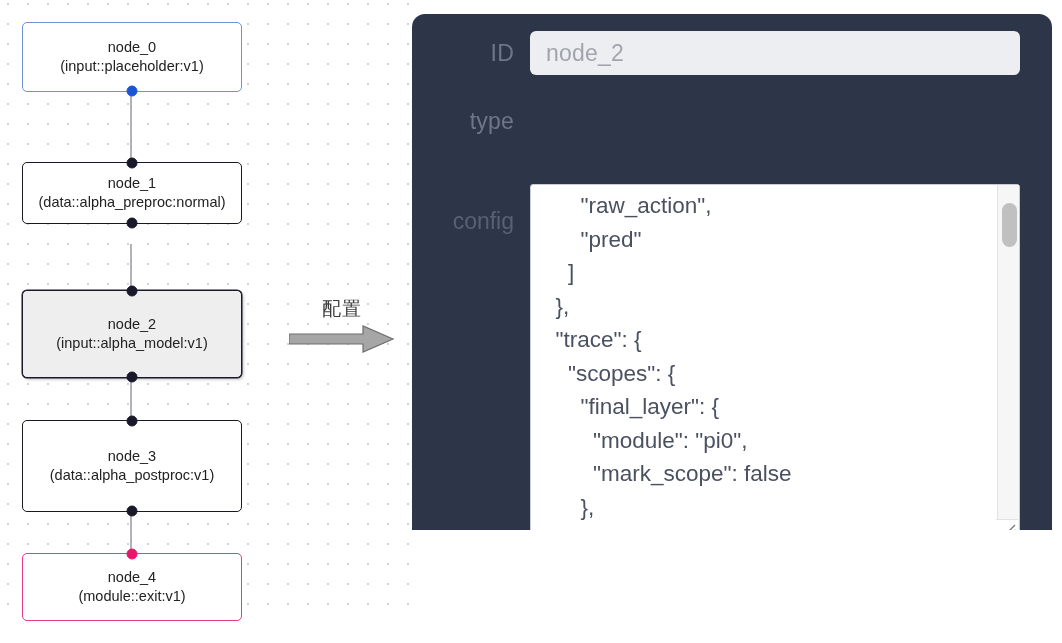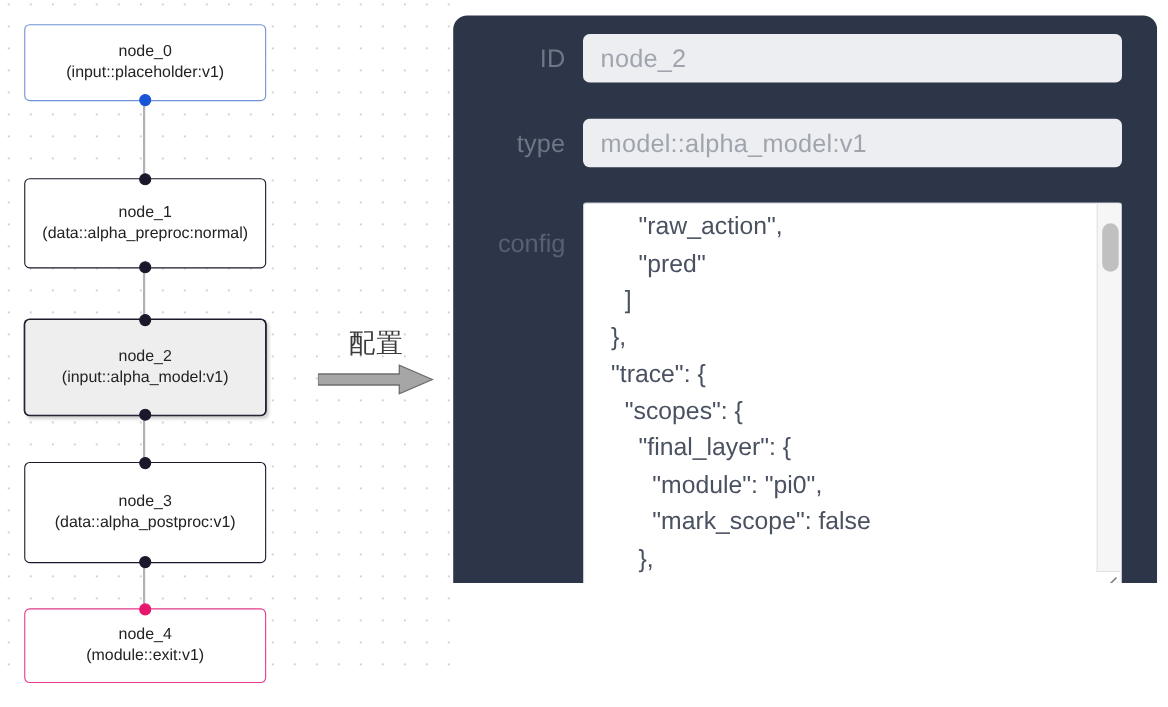--- a/index.html
+++ b/index.html
@@ -82,21 +82,21 @@
 
   
   #annotation {
     position: absolute;
     left: 286px; top: 296px;
     width: 112px;
     text-align: center;
   }
   #annotation-text {
     font-family: "DejaVu Sans", sans-serif;
-    font-size: 24px;
+    font-size: 19px;
     color: #3b3b3b;
     letter-spacing: 1px;
     display: block;
     margin-bottom: 2px;
   }
   #annotation-arrow { display: block; }
 
   
   #properties-panel {
     position: absolute;
@@ -249,21 +249,21 @@
     <div class="edge-line" style="top:512px;height:41px;"></div>
 
     <div class="node is-input" style="top:22px;height:70px;">
       <span>
         <span class="node-label">node_0</span>
         <span class="node-label">(input::placeholder:v1)</span>
       </span>
       <span class="handle bottom blue"></span>
     </div>
 
-    <div class="node" style="top:162px;height:82px;">
+    <div class="node" style="top:162px;height:62px;">
       <span>
         <span class="node-label">node_1</span>
         <span class="node-label">(data::alpha_preproc:normal)</span>
       </span>
       <span class="handle top"></span>
       <span class="handle bottom"></span>
     </div>
 
     <div class="node is-selected" style="top:290px;height:88px;">
       <span>
@@ -305,21 +305,20 @@
 
   <div id="properties-panel">
 
     <div class="field-row" id="row-id">
       <div class="field-label">ID</div>
       <input class="field-input" type="text" readonly="" value="node_2" style="">
     </div>
 
     <div class="field-row" id="row-type">
       <div class="field-label">type</div>
-      <input class="field-input" type="text" readonly="" value="model::alpha_model:v1" style="">
     </div>
 
     <div id="row-config">
       <div id="config-label">config</div>
       <div id="config-textarea-wrap">
         <textarea id="config-textarea" style="">      "raw_action",
       "pred"
     ]
   },
   "trace": {

